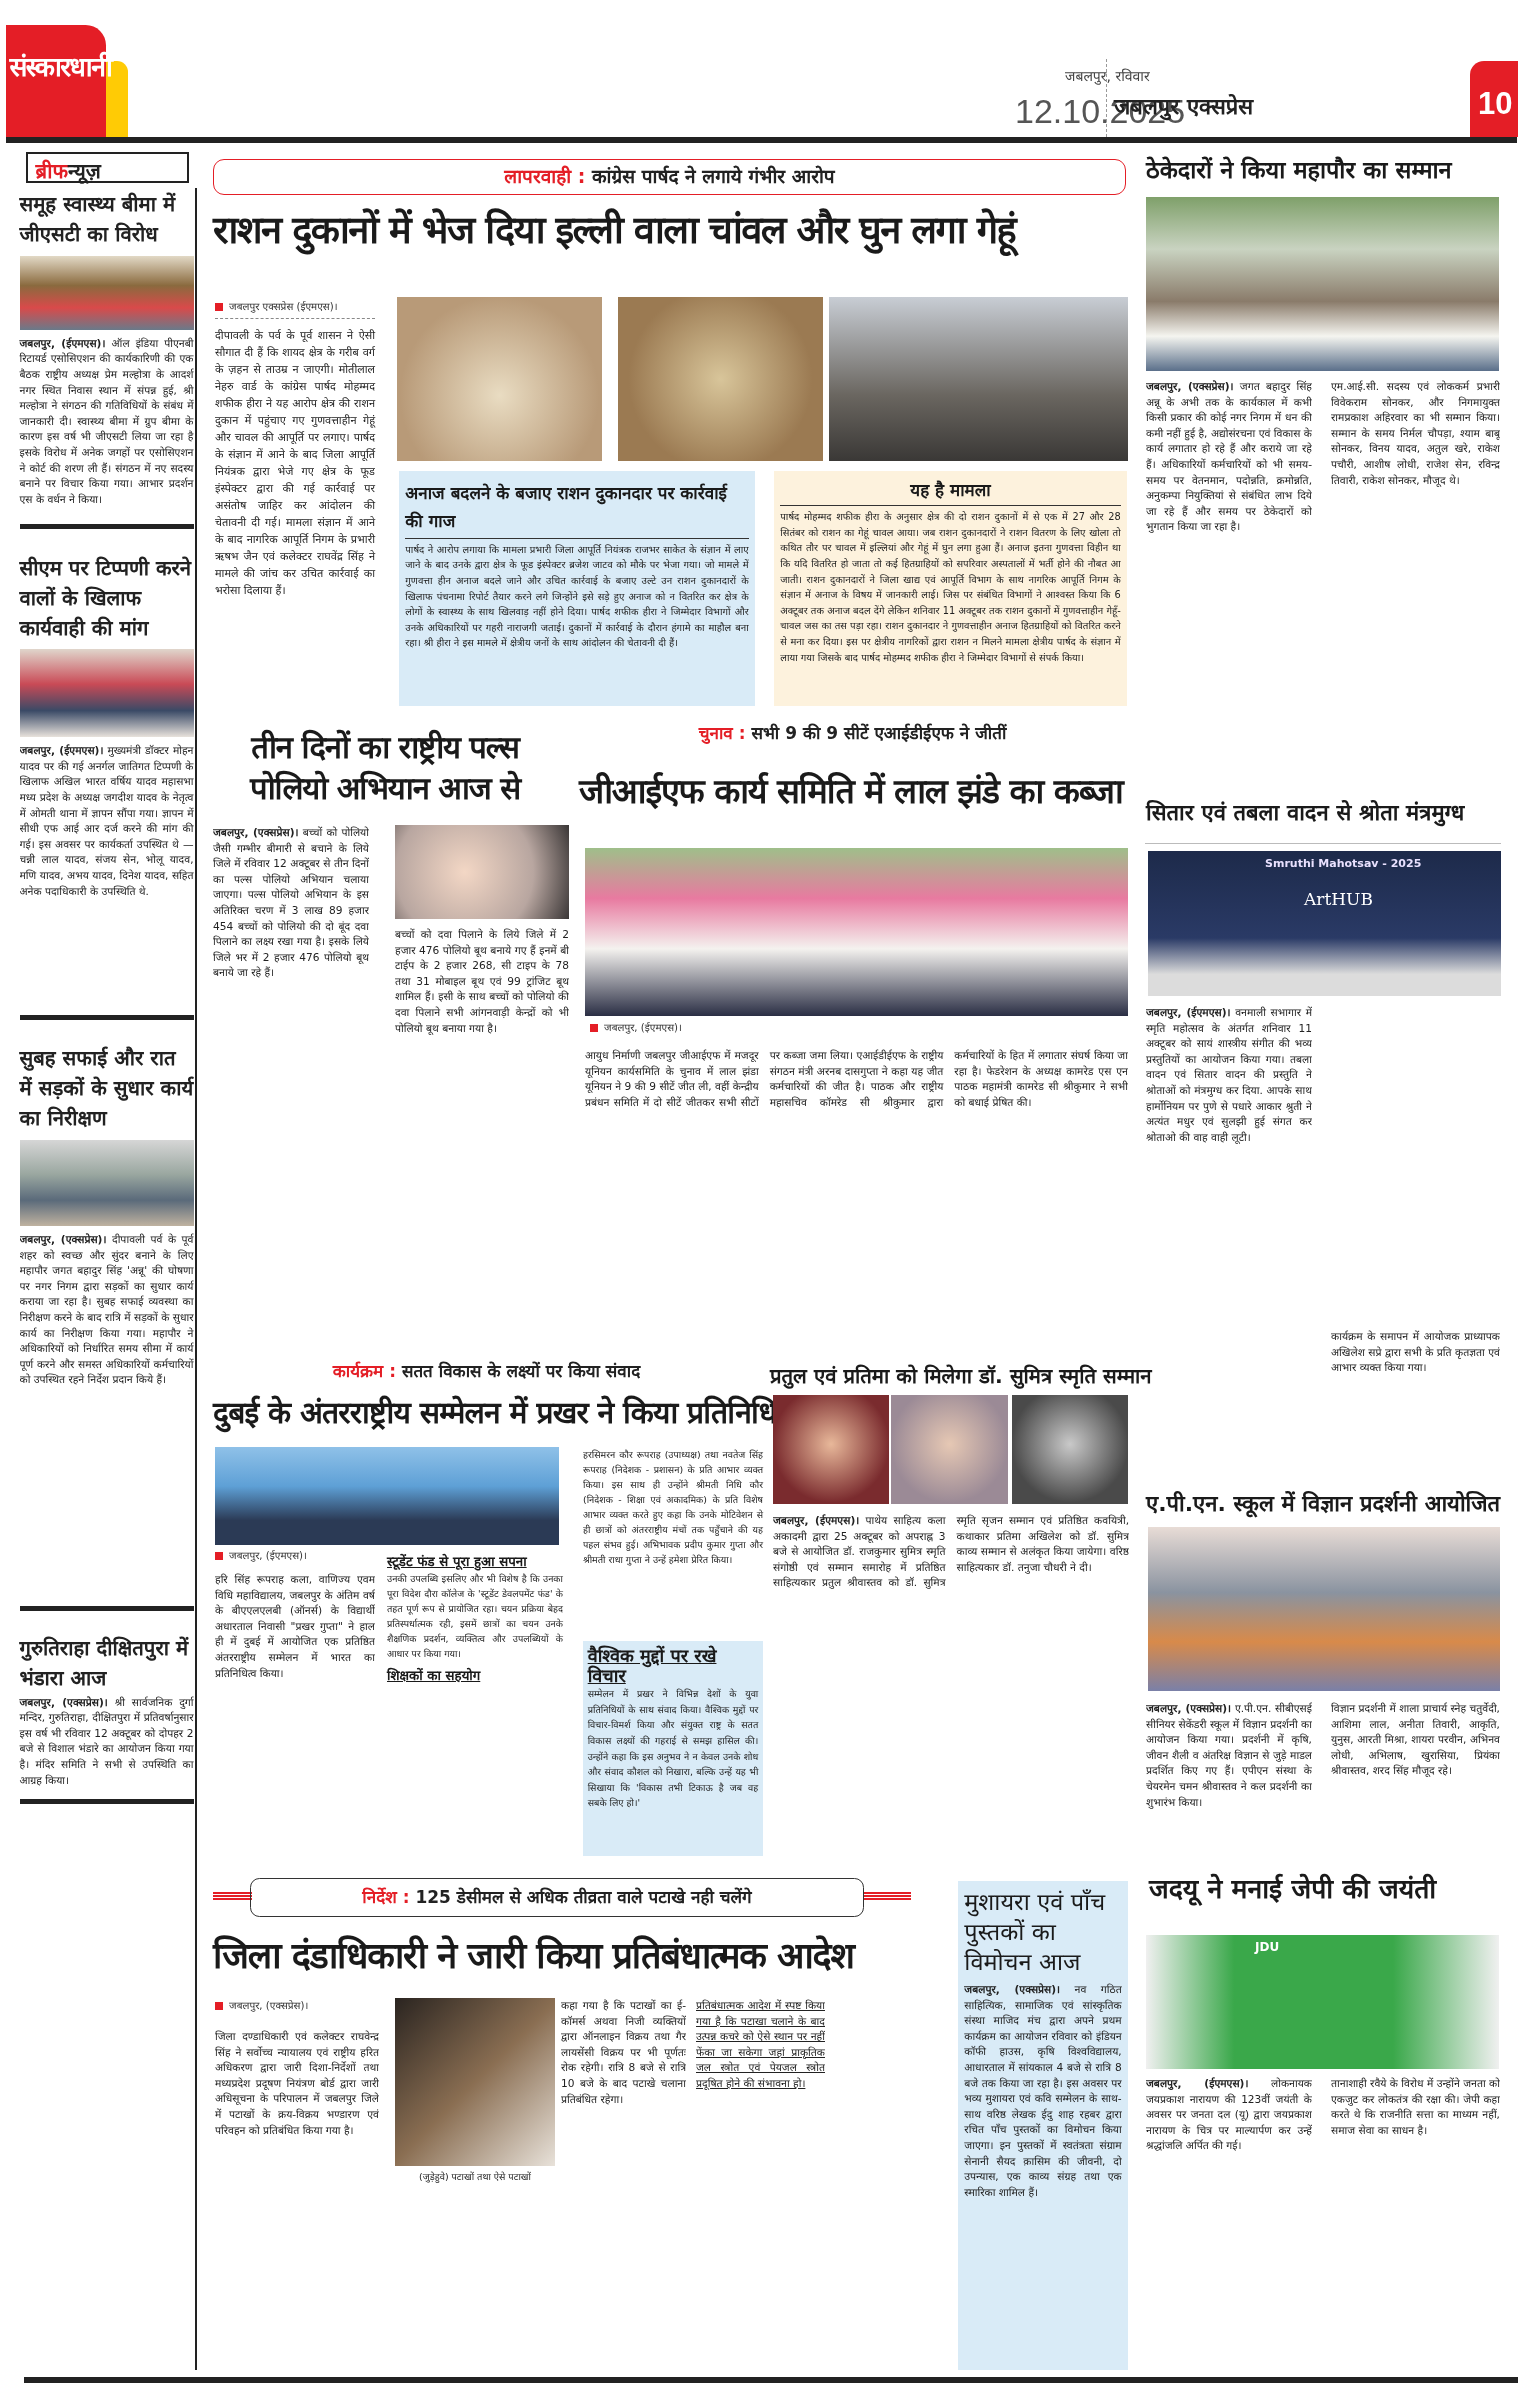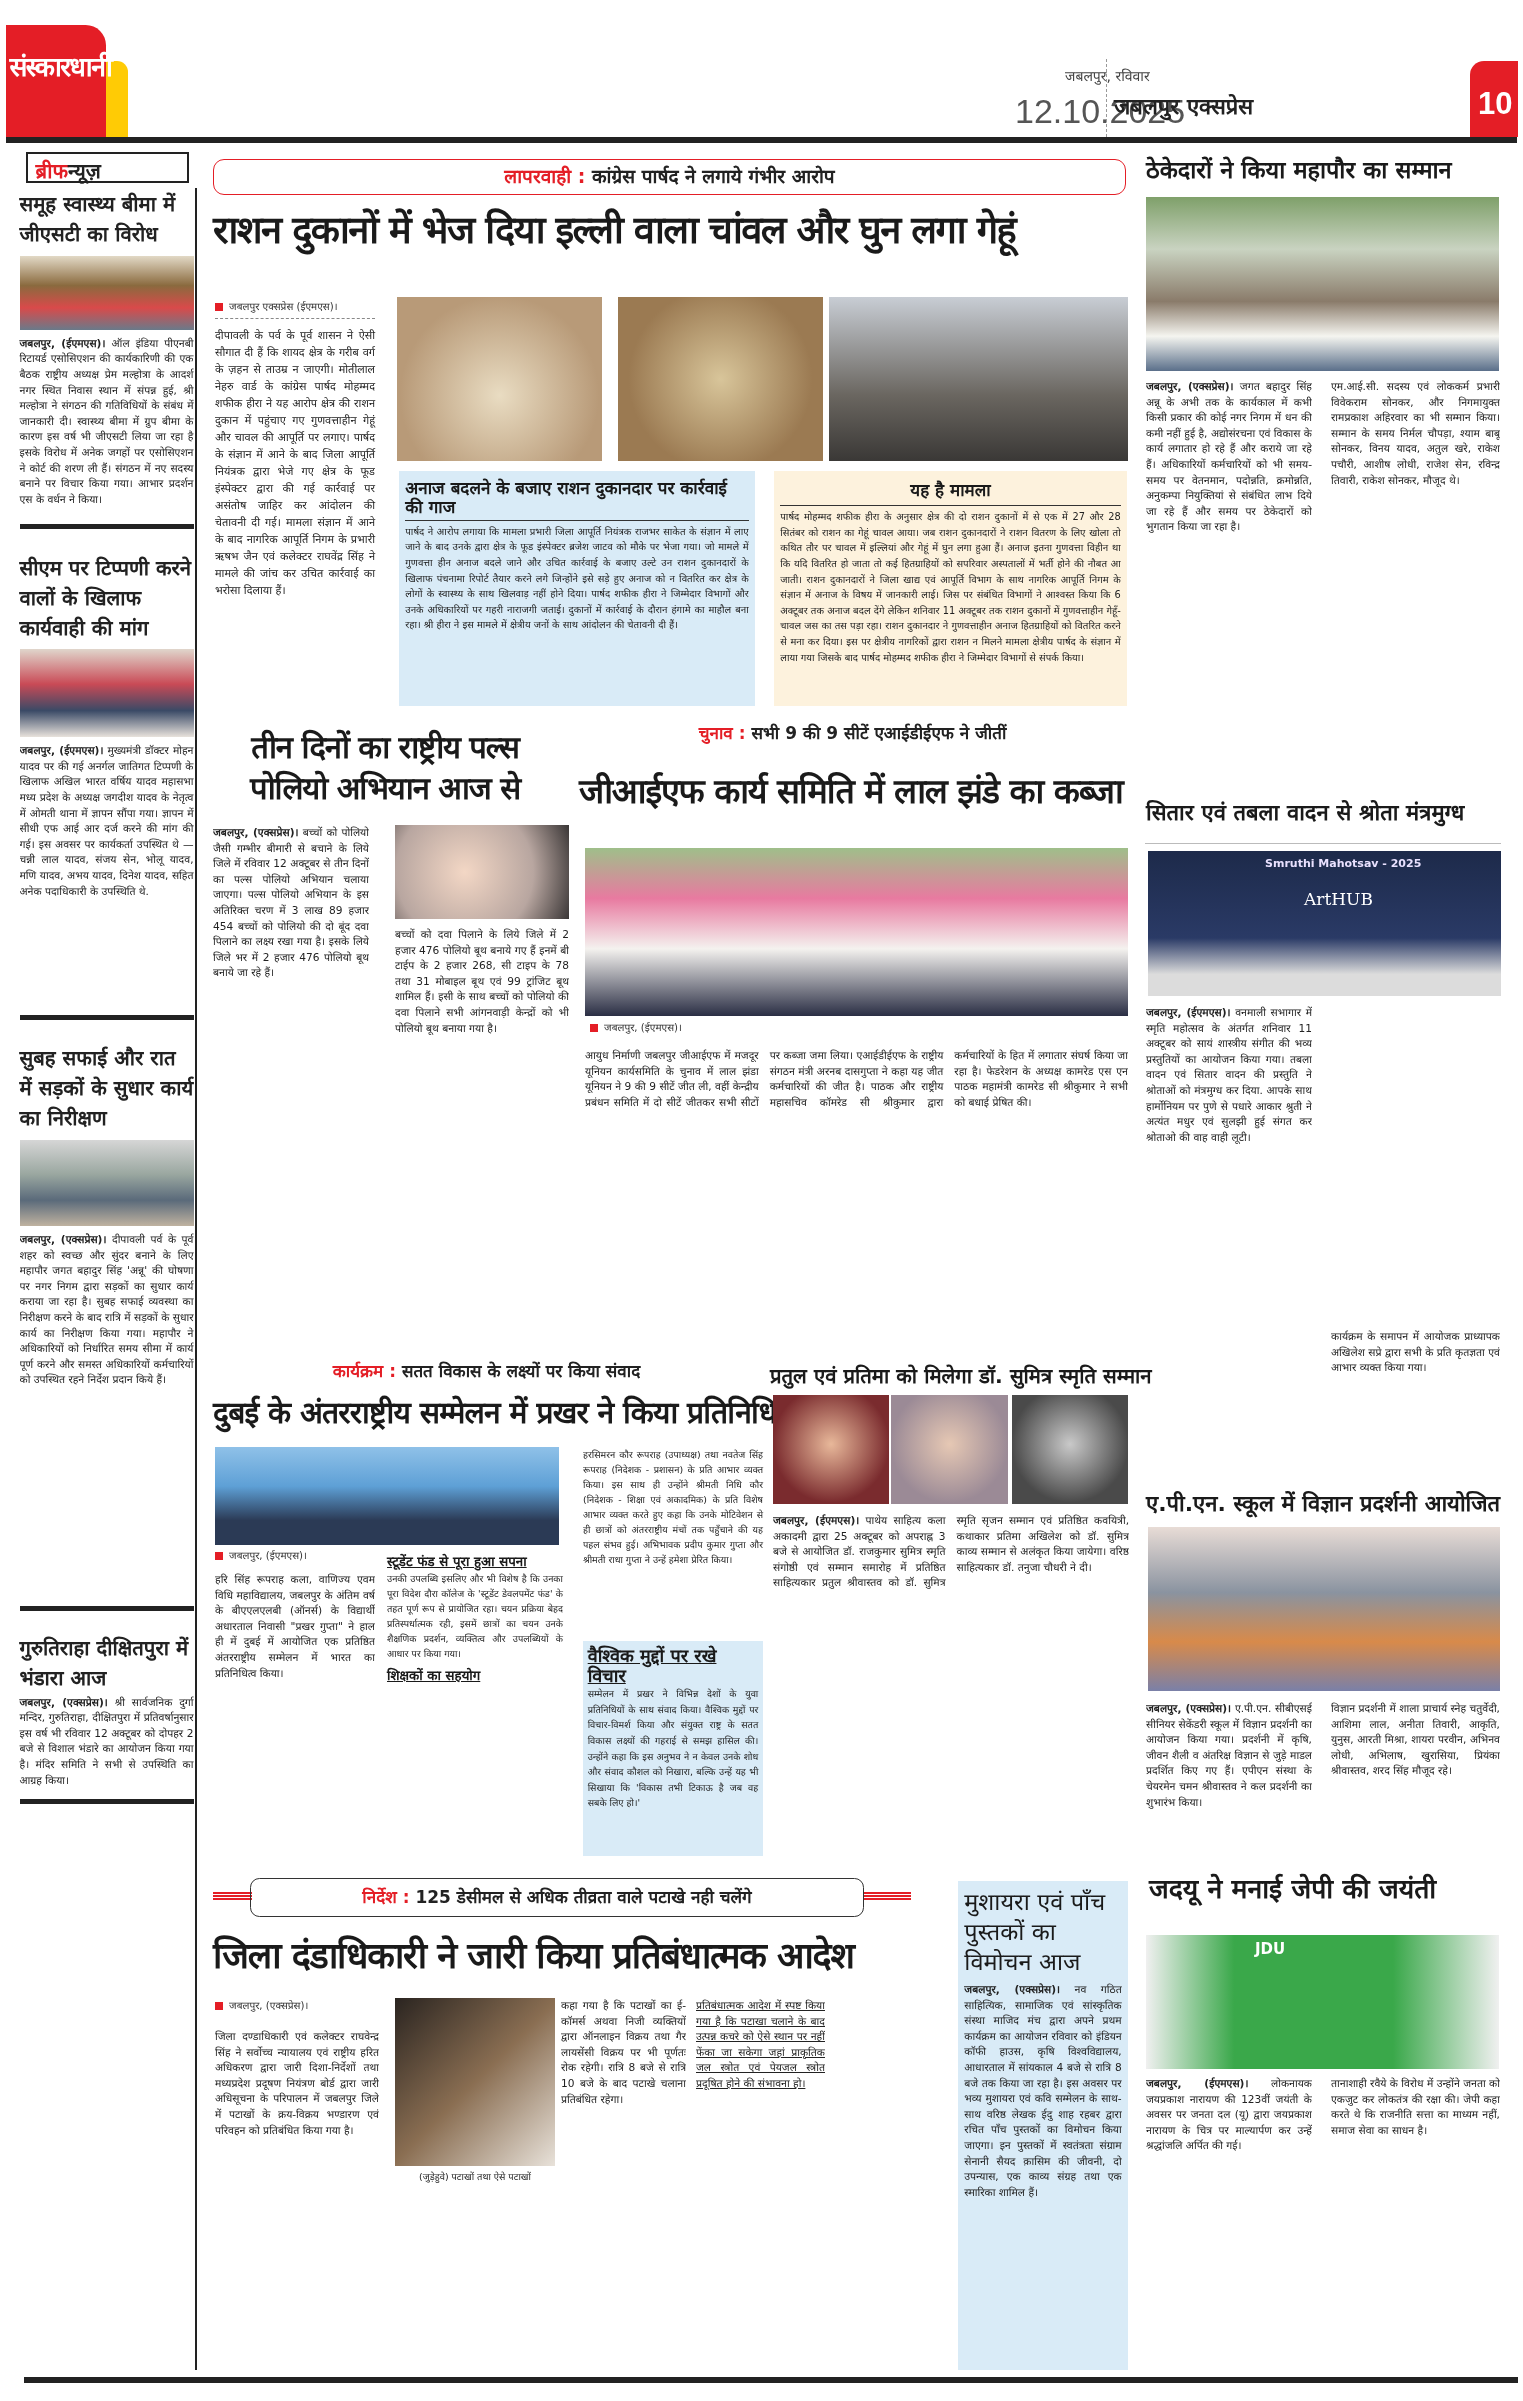--- a/index.html
+++ b/index.html
@@ -105,21 +105,21 @@
 <div class="abs byline" style="left:215px;top:299px;width:164px;">
   <span class="sq"></span><span>जबलपुर एक्सप्रेस (ईएमएस)।</span>
 </div>
 <div class="abs dotted-rule" style="left:215px;top:318px;width:160px;"></div>
 <div class="abs body-sm" style="left:215px;top:327px;width:160px;font-size:11px;line-height:17px;">दीपावली के पर्व के पूर्व शासन ने ऐसी सौगात दी हैं कि शायद क्षेत्र के गरीब वर्ग के ज़हन से ताउम्र न जाएगी। मोतीलाल नेहरु वार्ड के कांग्रेस पार्षद मोहम्मद शफीक हीरा ने यह आरोप क्षेत्र की राशन दुकान में पहुंचाए गए गुणवत्ताहीन गेहूं और चावल की आपूर्ति पर लगाए। पार्षद के संज्ञान में आने के बाद जिला आपूर्ति नियंत्रक द्वारा भेजे गए क्षेत्र के फूड इंस्पेक्टर द्वारा की गई कार्रवाई पर असंतोष जाहिर कर आंदोलन की चेतावनी दी गई। मामला संज्ञान में आने के बाद नागरिक आपूर्ति निगम के प्रभारी ऋषभ जैन एवं कलेक्टर राघवेंद्र सिंह ने मामले की जांच कर उचित कार्रवाई का भरोसा दिलाया हैं।</div>
 <div class="abs photo img-wheat" style="left:397px;top:297px;width:205px;height:164px;"></div>
 <div class="abs photo img-rice" style="left:618px;top:297px;width:205px;height:164px;"></div>
 <div class="abs photo img-crowd" style="left:829px;top:297px;width:299px;height:164px;"></div>
 
 <div class="abs box-blue" style="left:399px;top:471px;width:356px;height:235px;padding:7.8px 6.3px;">
-  <div class="sub-hl" style="font-size:17px;line-height:19px;">अनाज बदलने के बजाए राशन दुकानदार पर कार्रवाई की गाज</div>
+  <div class="sub-hl" style="font-size:17px;line-height:28px;">अनाज बदलने के बजाए राशन दुकानदार पर कार्रवाई की गाज</div>
   <div class="hrule" style="height:0.8px;margin:3.1px 0;"></div>
   <div class="body-cond" style="font-size:9.8px;line-height:15.6px;">पार्षद ने आरोप लगाया कि मामला प्रभारी जिला आपूर्ति नियंत्रक राजभर साकेत के संज्ञान में लाए जाने के बाद उनके द्वारा क्षेत्र के फूड इंस्पेक्टर ब्रजेश जाटव को मौके पर भेजा गया। जो मामले में गुणवत्ता हीन अनाज बदले जाने और उचित कार्रवाई के बजाए उल्टे उन राशन दुकानदारों के खिलाफ पंचनामा रिपोर्ट तैयार करने लगे जिन्होंने इसे सड़े हुए अनाज को न वितरित कर क्षेत्र के लोगों के स्वास्थ्य के साथ खिलवाड़ नहीं होने दिया। पार्षद शफीक हीरा ने जिम्मेदार विभागों और उनके अधिकारियों पर गहरी नाराजगी जताई। दुकानों में कार्रवाई के दौरान हंगामे का माहौल बना रहा। श्री हीरा ने इस मामले में क्षेत्रीय जनों के साथ आंदोलन की चेतावनी दी हैं।</div>
 </div>
 <div class="abs box-cream" style="left:774px;top:471px;width:353px;height:235px;padding:7.8px 6.3px;">
   <div class="sub-hl" style="text-align:center;font-size:17px;">यह है मामला</div>
   <div class="hrule" style="height:0.8px;margin:3.1px 0;"></div>
   <div class="body-cond" style="font-size:9.8px;line-height:15.6px;">पार्षद मोहम्मद शफीक हीरा के अनुसार क्षेत्र की दो राशन दुकानों में से एक में 27 और 28 सितंबर को राशन का गेहूं चावल आया। जब राशन दुकानदारों ने राशन वितरण के लिए खोला तो कथित तौर पर चावल में इल्लियां और गेहूं में घुन लगा हुआ हैं। अनाज इतना गुणवत्ता विहीन था कि यदि वितरित हो जाता तो कई हितग्राहियों को सपरिवार अस्पतालों में भर्ती होने की नौबत आ जाती। राशन दुकानदारों ने जिला खाद्य एवं आपूर्ति विभाग के साथ नागरिक आपूर्ति निगम के संज्ञान में अनाज के विषय में जानकारी लाई। जिस पर संबंधित विभागों ने आश्वस्त किया कि 6 अक्टूबर तक अनाज बदल देंगे लेकिन शनिवार 11 अक्टूबर तक राशन दुकानों में गुणवत्ताहीन गेहूँ-चावल जस का तस पड़ा रहा। राशन दुकानदार ने गुणवत्ताहीन अनाज हितग्राहियों को वितरित करने से मना कर दिया। इस पर क्षेत्रीय नागरिकों द्वारा राशन न मिलने मामला क्षेत्रीय पार्षद के संज्ञान में लाया गया जिसके बाद पार्षद मोहम्मद शफीक हीरा ने जिम्मेदार विभागों से संपर्क किया।</div>
 </div>
 
 <div class="abs headline-l" style="left:213px;top:727px;width:344px;text-align:center;font-size:31px;line-height:41px;">तीन दिनों का राष्ट्रीय पल्स पोलियो अभियान आज से</div>
@@ -212,21 +212,21 @@
 
 <div class="abs headline-s" style="left:1146px;top:1490px;width:371px;font-size:22px;white-space:nowrap;">ए.पी.एन. स्कूल में विज्ञान प्रदर्शनी आयोजित</div>
 <div class="abs photo img-school" style="left:1148px;top:1527px;width:352px;height:164px;"></div>
 <div class="abs body-sm" style="left:1146px;top:1701px;width:166px;height:172px;overflow:hidden;">
   <b>जबलपुर, (एक्सप्रेस)।</b> <span>ए.पी.एन. सीबीएसई सीनियर सेकेंडरी स्कूल में विज्ञान प्रदर्शनी का आयोजन किया गया। प्रदर्शनी में कृषि, जीवन शैली व अंतरिक्ष विज्ञान से जुड़े माडल प्रदर्शित किए गए हैं। एपीएन संस्था के चेयरमेन चमन श्रीवास्तव ने कल प्रदर्शनी का शुभारंभ किया।</span>
 </div>
 <div class="abs body-sm" style="left:1331px;top:1701px;width:169px;height:172px;overflow:hidden;">विज्ञान प्रदर्शनी में शाला प्राचार्य स्नेह चतुर्वेदी, आशिमा लाल, अनीता तिवारी, आकृति, युनुस, आरती मिश्रा, शायरा परवीन, अभिनव लोधी, अभिलाष, खुरासिया, प्रियंका श्रीवास्तव, शरद सिंह मौजूद रहे।</div>
 
 <div class="abs headline-s" style="left:1149px;top:1875px;width:371px;font-size:26.6px;white-space:nowrap;">जदयू ने मनाई जेपी की जयंती</div>
 <div class="abs photo img-jdu" style="left:1146px;top:1935px;width:353px;height:134px;">
-  <div class="abs" style="left:109px;top:4.7px;color:#fff;font-size:15px;font-weight:bold;">JDU</div>
+  <div class="abs" style="left:109px;top:4.7px;color:#fff;font-size:12px;font-weight:bold;">JDU</div>
 </div>
 <div class="abs body-sm" style="left:1146px;top:2076px;width:166px;height:297px;overflow:hidden;">
   <b>जबलपुर, (ईएमएस)।</b> <span>लोकनायक जयप्रकाश नारायण की 123वीं जयंती के अवसर पर जनता दल (यू) द्वारा जयप्रकाश नारायण के चित्र पर माल्यार्पण कर उन्हें श्रद्धांजलि अर्पित की गई।</span>
 </div>
 <div class="abs body-sm" style="left:1331px;top:2076px;width:169px;height:297px;overflow:hidden;">तानाशाही रवैये के विरोध में उन्होंने जनता को एकजुट कर लोकतंत्र की रक्षा की। जेपी कहा करते थे कि राजनीति सत्ता का माध्यम नहीं, समाज सेवा का साधन है।</div>
 
 <div class="abs" style="left:23.5px;top:2377px;width:1494px;height:6.3px;background:#222;"></div>
 
 
 </body></html>

